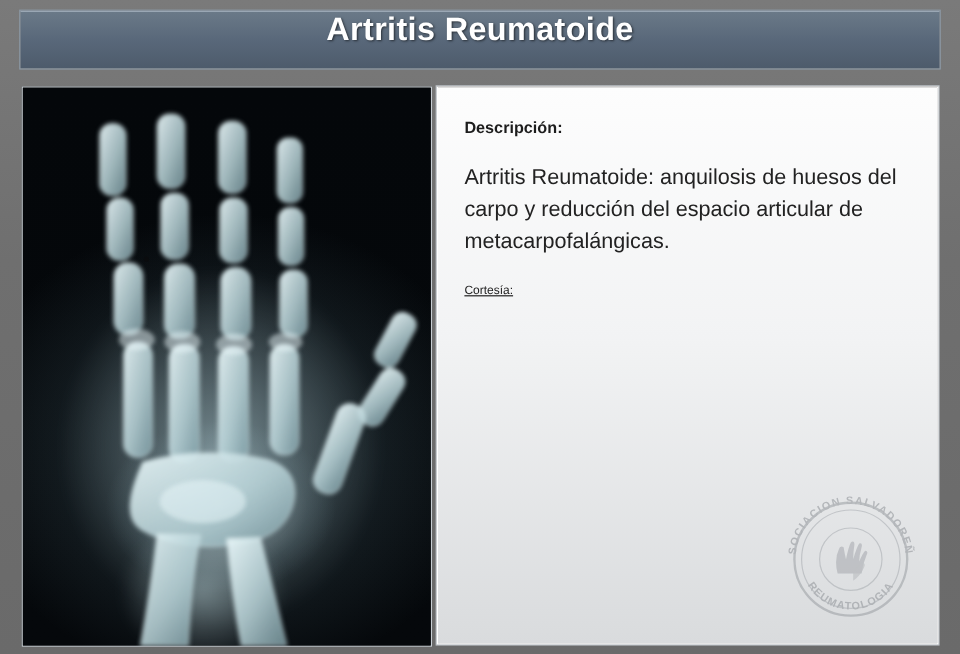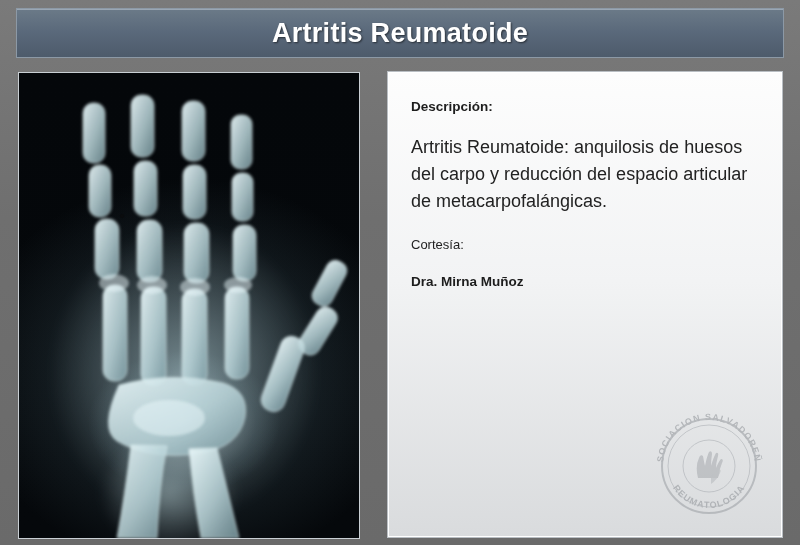--- a/index.html
+++ b/index.html
@@ -23,35 +23,34 @@
   }
   
   .header {
     position: relative;
     height: 48px;
     margin: 0 8px 0 8px;
     background: linear-gradient(180deg, #6b7a88 0%, #59687a 50%, #4d5b6b 100%);
     border: 1px solid #8c99a6;
     box-shadow: inset 0 1px 0 #9aa7b4;
     display: flex;
-    align-items: center;
     justify-content: center;
   }
   .header-title {
     color: #ffffff;
     font-size: 27px;
     font-weight: bold;
     letter-spacing: 0.3px;
     text-shadow: 1px 1px 2px rgba(0,0,0,0.55);
     white-space: nowrap;
   }
   
   .content {
     display: flex;
-    gap: 28px;
+    gap: 4px;
     margin: 14px 10px 0 10px;
     height: 465px;
   }
   
   .xray-panel {
     width: 340px;
     height: 465px;
     background: #000;
     border: 1px solid #c9cfd4;
     position: relative;
@@ -85,23 +84,24 @@
     margin: 0 0 20px 0;
   }
   .desc-text {
     font-size: 18px;
     color: #222;
     line-height: 1.5;
     margin: 0 0 22px 0;
     max-width: 365px;
   }
   .courtesy-label {
-    font-size: 13px;
+    font-size: 10px;
     color: #222;
     margin: 0 0 22px 0;
+    text-decoration: underline;
   }
   .courtesy-name {
     font-size: 13.5px;
     font-weight: bold;
     color: #1d1d1d;
     margin: 0;
   }
   
   .watermark {
     position: absolute;
@@ -198,21 +198,20 @@
           <circle cx="103" cy="143" r="2.2" fill="#0a0c0e" opacity="0.85"></circle>
           <rect x="0" y="0" width="340" height="465" fill="none"></rect>
         </svg>
       </div>
     </div>
 
     <div class="desc-panel">
       <p class="desc-label">Descripción:</p>
       <p class="desc-text">Artritis Reumatoide: anquilosis de huesos del carpo y reducción del espacio articular de metacarpofalángicas.</p>
       <p class="courtesy-label">Cortesía:</p>
-      <p class="courtesy-name">Dra. Mirna Muñoz</p>
 
       <div class="watermark">
         <svg viewBox="0 0 120 120">
           <defs>
             <path id="arcTop" d="M14,60 a46,46 0 0 1 92,0"></path>
             <path id="arcBottom" d="M18,60 a42,42 0 0 0 84,0"></path>
           </defs>
           <circle cx="60" cy="60" r="47" fill="none" stroke="#9a9ea3" stroke-width="2"></circle>
           <circle cx="60" cy="60" r="41" fill="none" stroke="#a7abb0" stroke-width="1"></circle>
           <circle cx="60" cy="60" r="26" fill="none" stroke="#a7abb0" stroke-width="1"></circle>

